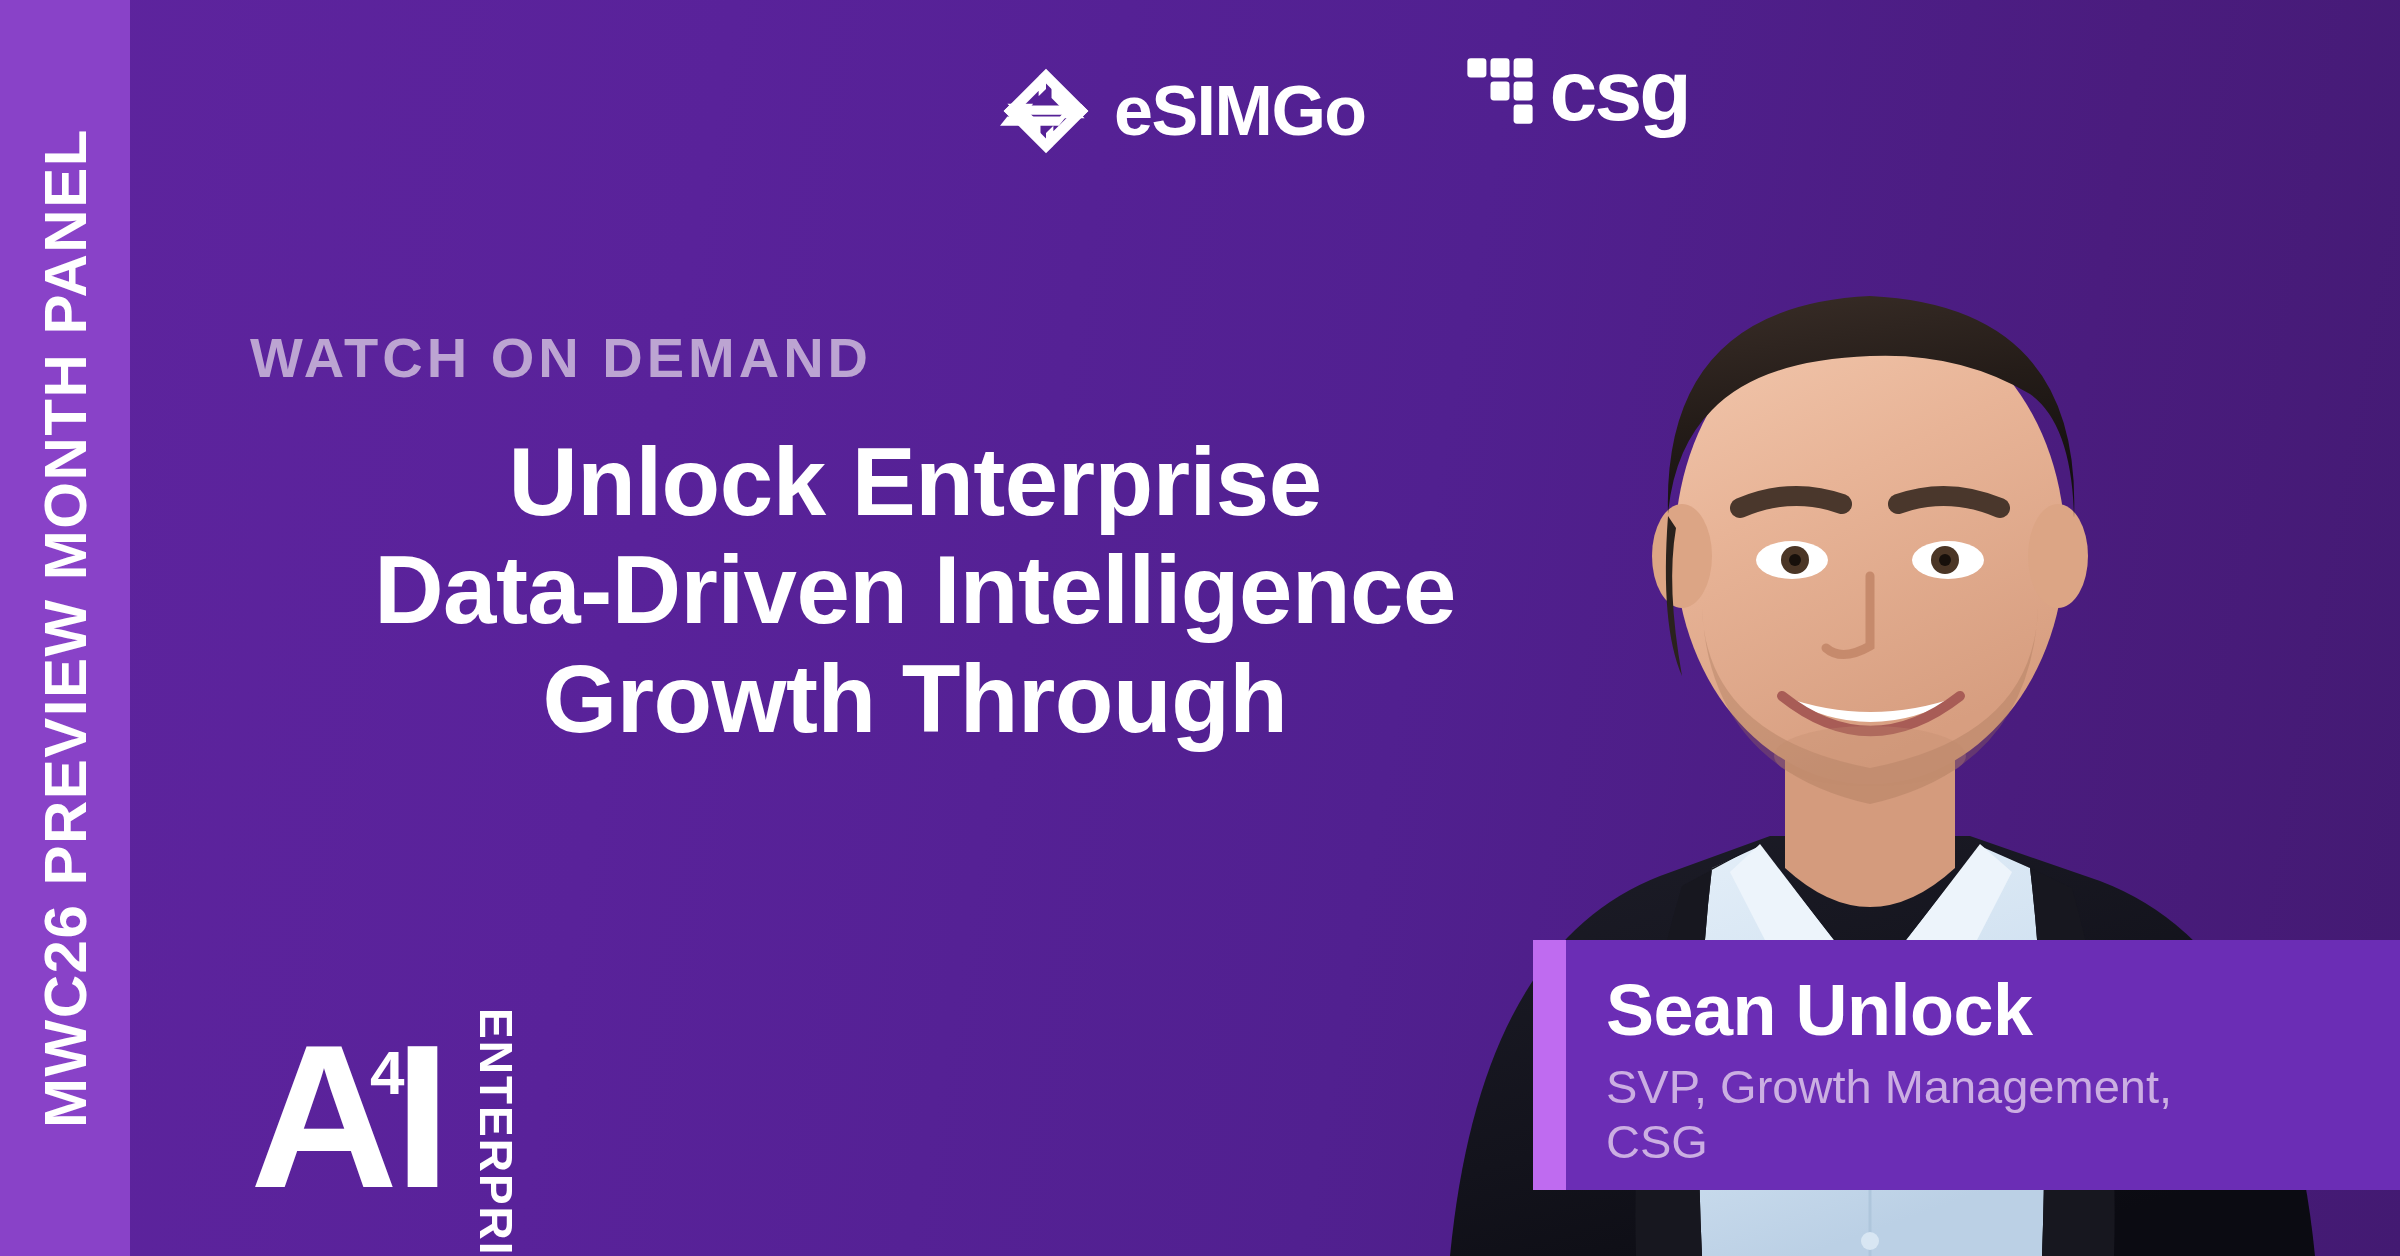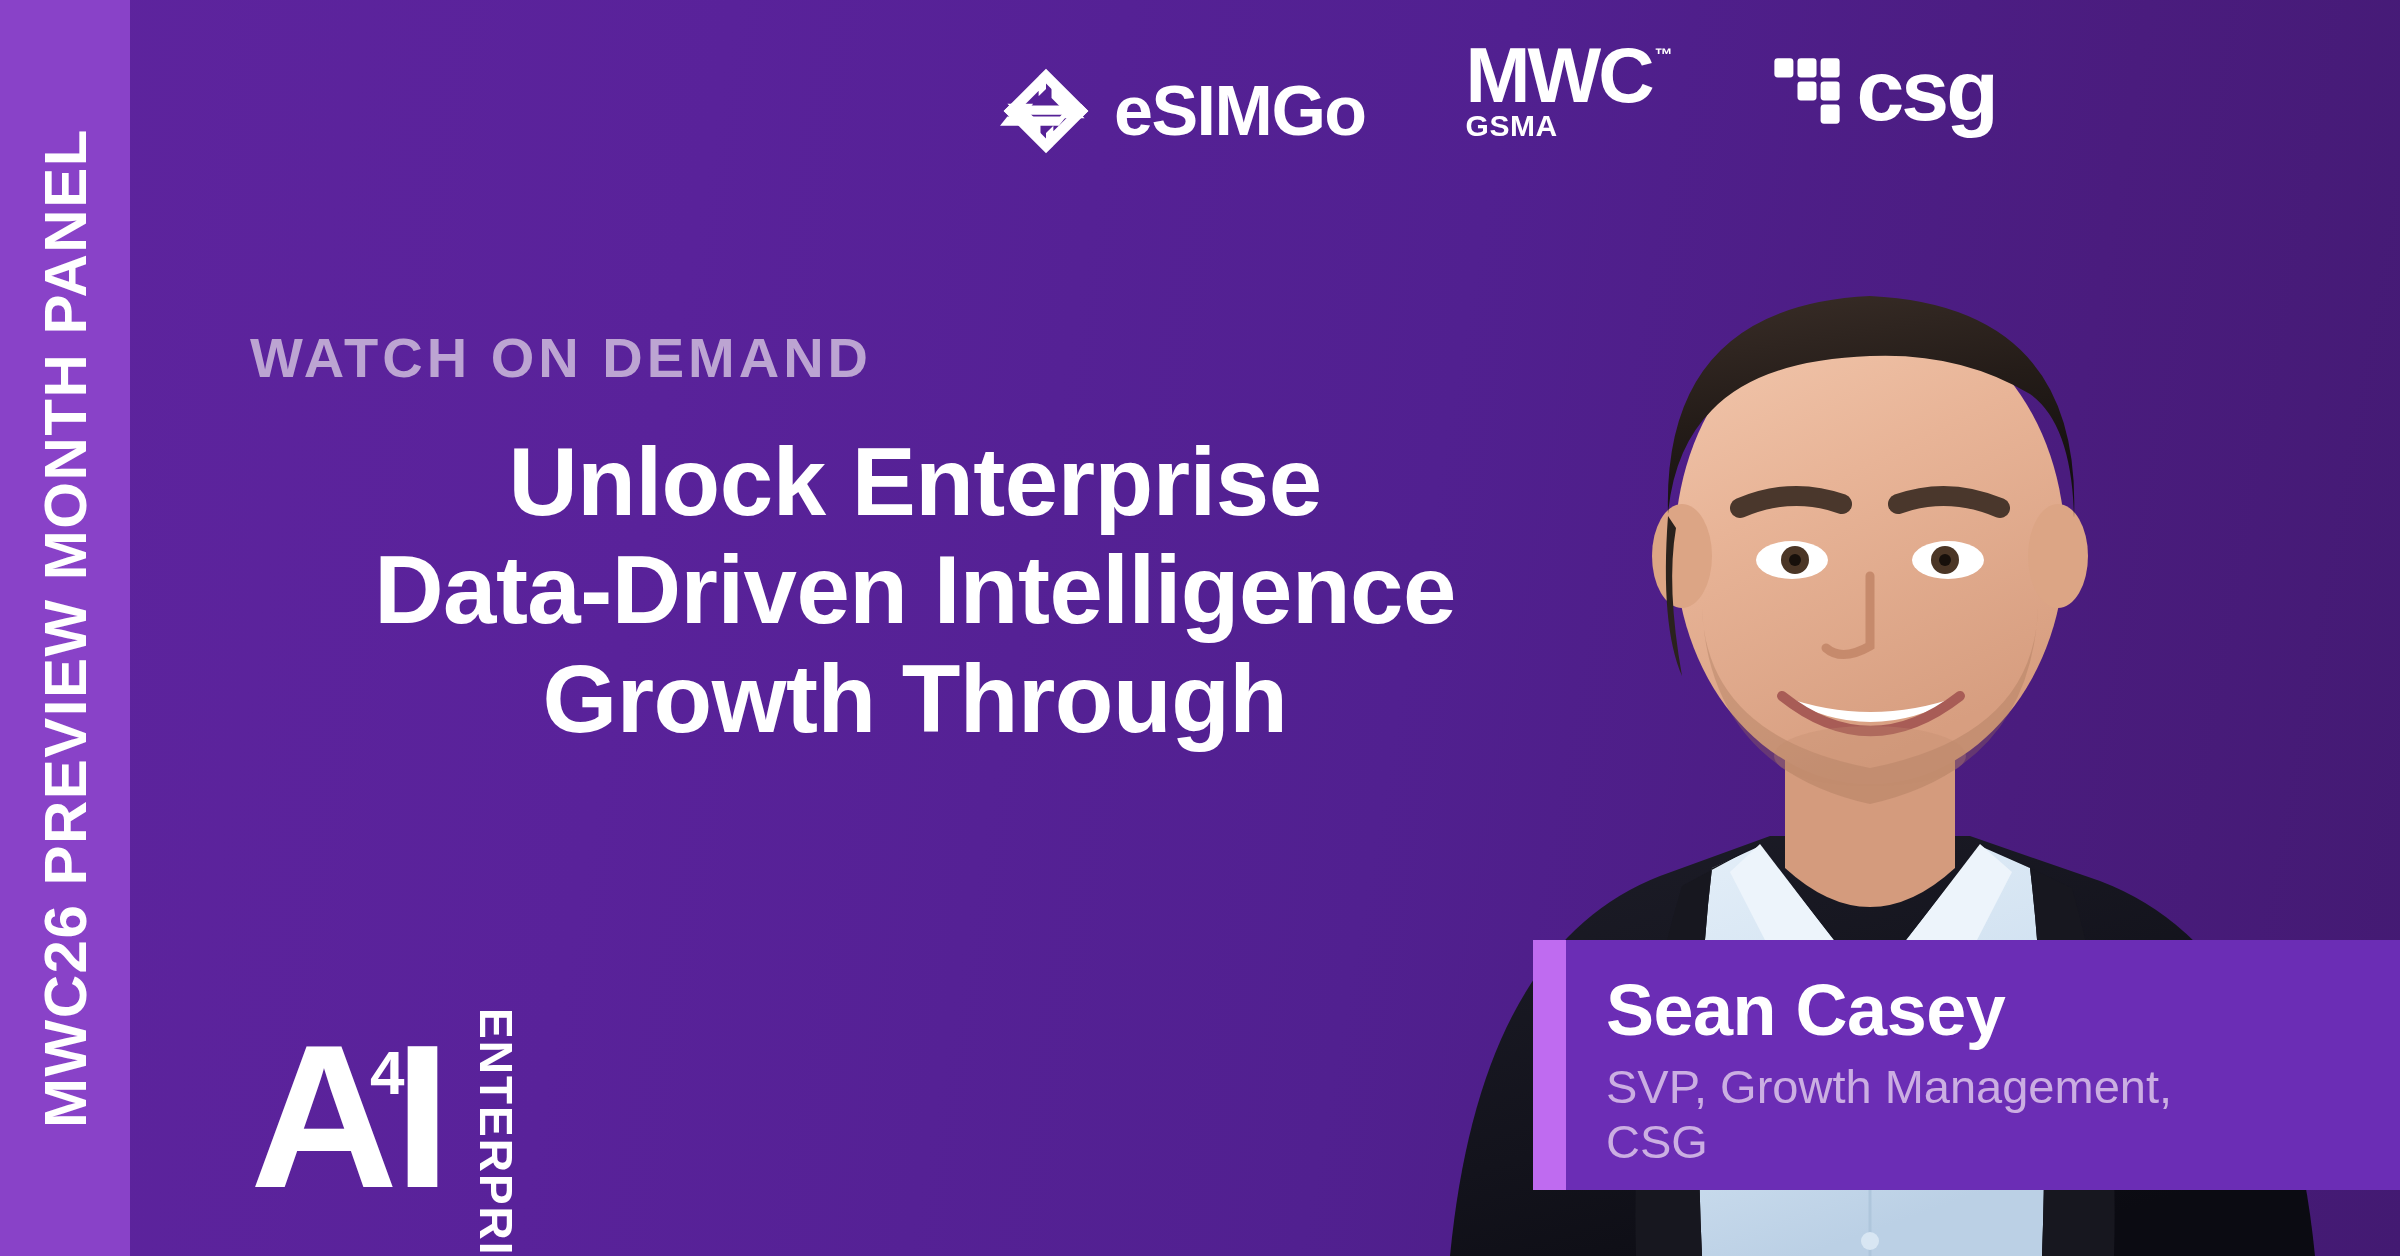--- a/index.html
+++ b/index.html
@@ -169,27 +169,20 @@
           <path d="M56 22 L92 58 L64 58 L70 50 L56 36 Z"></path>
           <path d="M8 56 L72 56 L64 66 L0 66 Z"></path>
           <path d="M28 44 L86 44 L78 54 L20 54 Z"></path>
           <path d="M50 96 L4 50 L12 42 L50 80 L88 42 L96 50 Z M50 96 L50 74 L58 66 L58 88 Z"></path>
           <path d="M44 78 L8 42 L36 42 L30 50 L44 64 Z"></path>
         </svg>
       </span>
       <span class="esimgo-word">eSIMGo</span>
     </div>
 
-    <div class="logo mwc">
-      <div class="mwc-top">
-        <span class="mwc-word">MWC</span>
-        <span class="mwc-tm">™</span>
-      </div>
-      <span class="mwc-sub">GSMA</span>
-    </div>
 
     <div class="logo csg">
       <span>
         <svg class="csg-mark" viewBox="0 0 100 100" fill="#ffffff">
           <rect x="2" y="2" width="28" height="28" rx="5"></rect>
           <rect x="36" y="2" width="28" height="28" rx="5"></rect>
           <rect x="70" y="2" width="28" height="28" rx="5"></rect>
           <rect x="36" y="36" width="28" height="28" rx="5"></rect>
           <rect x="70" y="36" width="28" height="28" rx="5"></rect>
           <rect x="70" y="70" width="28" height="28" rx="5"></rect>
@@ -281,21 +274,21 @@
 
       <path d="M372 452 Q380 612 540 648 Q700 612 708 452 Q704 580 540 612 Q376 580 372 452 Z" fill="#9E7055" opacity=".32"></path>
 
       <ellipse cx="540" cy="600" rx="96" ry="30" fill="#C08C6E" opacity=".3"></ellipse>
     </svg>
   </div>
 
   <div class="plate">
     <div class="plate-accent"></div>
     <div class="plate-body">
-      <div class="speaker-name">Sean Casey</div>
+      <div class="speaker-name">Sean Unlock</div>
       <div class="speaker-role">
         <span>SVP, Growth Management,</span>
         <span>CSG</span>
       </div>
     </div>
   </div>
 
 </div>
 
 </body></html>

